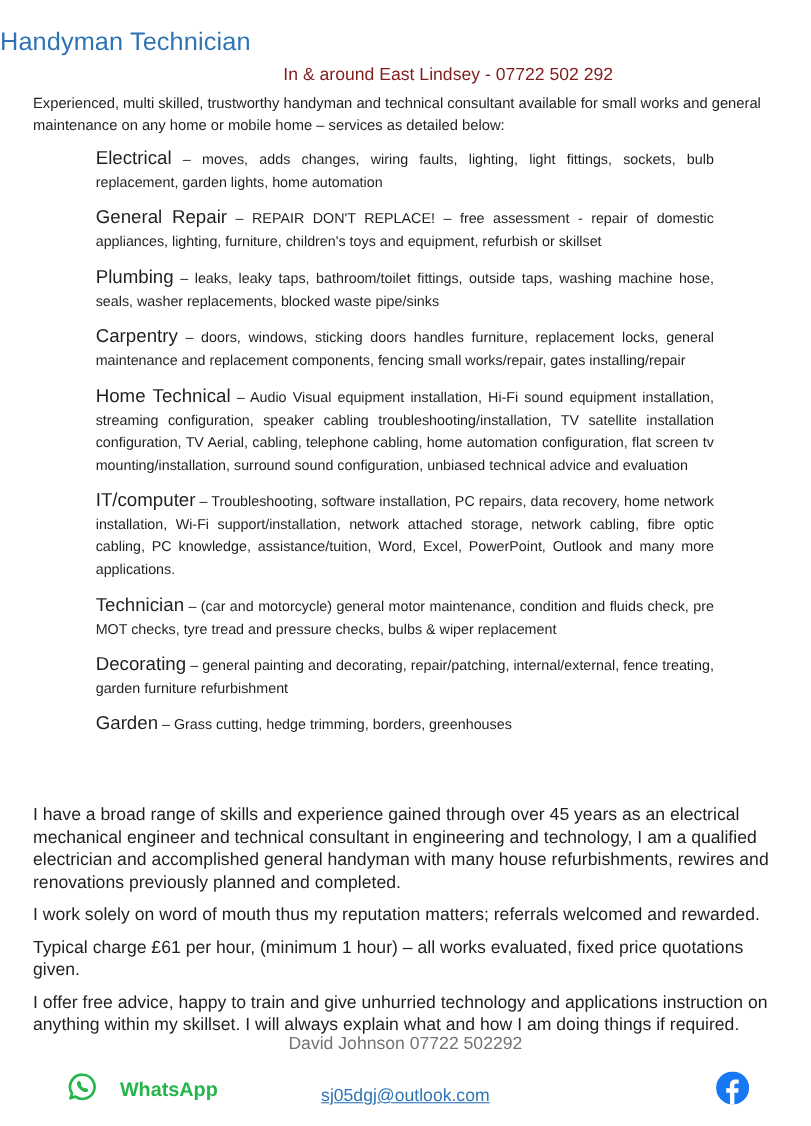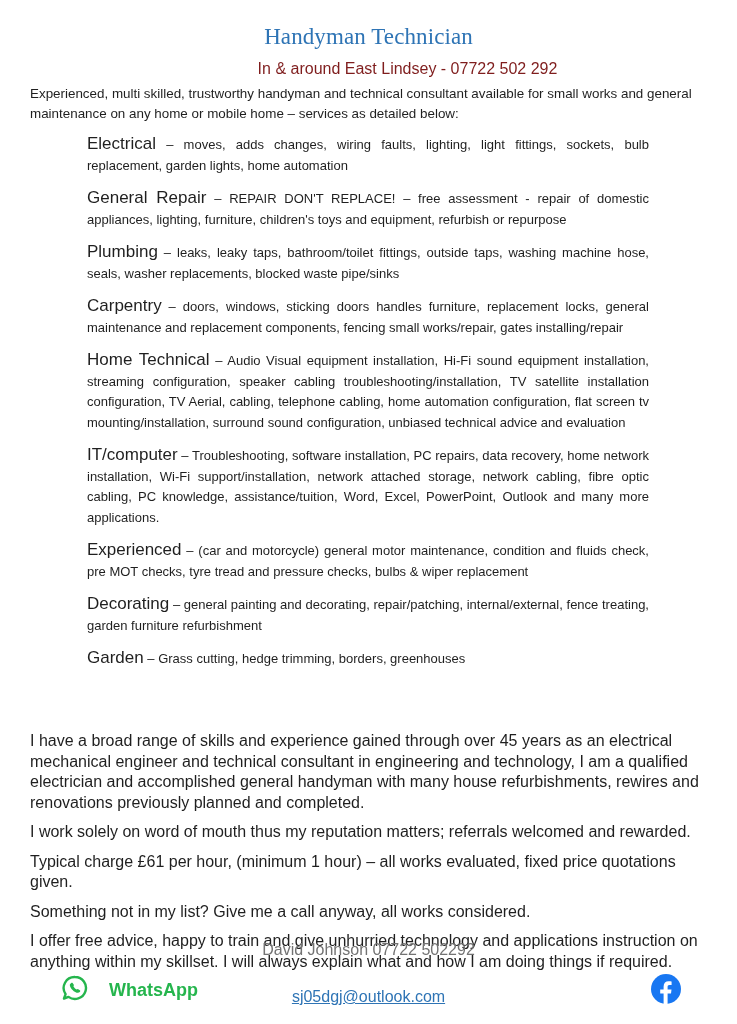--- a/index.html
+++ b/index.html
@@ -1,19 +1,19 @@
 <!DOCTYPE html>
 <html><head>
   <meta charset="utf-8">
   <style>
     html, body { margin: 0; padding: 0; background: #ffffff; }
     body { width: 737px; height: 1024px; position: relative; overflow: hidden;
       font-family: "Liberation Sans", "DejaVu Sans", sans-serif; color: #1f1f1f; }
-    .title { position: absolute; left: 0; width: 737px; top: 24px; text-align: center;
-      font-size: 23px; color: #2e74b5; letter-spacing: 0.1px; font-family: Liberation Serif, serif; }
+    .title { position: absolute; left: 0; width: 737px; top: 24px; text-align: left;
+      font-size: 23px; color: #2e74b5; letter-spacing: 0.1px; }
     .subtitle { position: absolute; left: 0; width: 737px; top: 60px; text-align: center;
       font-size: 16px; color: #7f1d1d; padding-left: 39px; }
     .intro { position: absolute; left: 30px; width: 682px; top: 84px; font-size: 13.4px; line-height: 20px; }
     .services { position: absolute; left: 87px; width: 562px; top: 134px; }
     .service { font-size: 13px; line-height: 20.5px; text-align: justify; margin-bottom: 12px; }
     .service .name { font-size: 17px; }
     .para-block { position: absolute; left: 30px; width: 684px; font-size: 16px; line-height: 20.5px; }
     .para { margin: 0 0 9px 0; }
     .signature { position: absolute; left: 0; width: 737px; top: 941px; text-align: center;
       font-size: 16px; color: #737373; }
@@ -25,35 +25,34 @@
   </style>
 </head>
 <body>
 
 <div class="title">Handyman Technician</div>
 <div class="subtitle">In &amp; around East Lindsey - 07722 502 292</div>
 <div class="intro">Experienced, multi skilled, trustworthy handyman and technical consultant available for small works and general maintenance on any home or mobile home – services as detailed below:</div>
 
 <div class="services">
   <div class="service"><span class="name">Electrical</span><span> – </span><span>moves, adds changes, wiring faults, lighting, light fittings, sockets, bulb replacement, garden lights, home automation</span></div>
-  <div class="service"><span class="name">General Repair</span><span> – </span><span>REPAIR DON'T REPLACE! – free assessment - repair of domestic appliances, lighting, furniture, children's toys and equipment, refurbish or repurpose</span></div>
+  <div class="service"><span class="name">General Repair</span><span> – </span><span>REPAIR DON'T REPLACE! – free assessment - repair of domestic appliances, lighting, furniture, children's toys and equipment, refurbish or skillset</span></div>
   <div class="service"><span class="name">Plumbing</span><span> – </span><span>leaks, leaky taps, bathroom/toilet fittings, outside taps, washing machine hose, seals, washer replacements, blocked waste pipe/sinks</span></div>
   <div class="service"><span class="name">Carpentry</span><span> – </span><span>doors, windows, sticking doors handles furniture, replacement locks, general maintenance and replacement components, fencing small works/repair, gates installing/repair</span></div>
   <div class="service"><span class="name">Home Technical</span><span> – </span><span>Audio Visual equipment installation, Hi-Fi sound equipment installation, streaming configuration, speaker cabling troubleshooting/installation, TV satellite installation configuration, TV Aerial, cabling, telephone cabling, home automation configuration, flat screen tv mounting/installation, surround sound configuration, unbiased technical advice and evaluation</span></div>
   <div class="service"><span class="name">IT/computer</span><span> – </span><span>Troubleshooting, software installation, PC repairs, data recovery, home network installation, Wi-Fi support/installation, network attached storage, network cabling, fibre optic cabling, PC knowledge, assistance/tuition, Word, Excel, PowerPoint, Outlook and many more applications.</span></div>
-  <div class="service"><span class="name">Experienced</span><span> – </span><span>(car and motorcycle) general motor maintenance, condition and fluids check, pre MOT checks, tyre tread and pressure checks, bulbs &amp; wiper replacement</span></div>
+  <div class="service"><span class="name">Technician</span><span> – </span><span>(car and motorcycle) general motor maintenance, condition and fluids check, pre MOT checks, tyre tread and pressure checks, bulbs &amp; wiper replacement</span></div>
   <div class="service"><span class="name">Decorating</span><span> – </span><span>general painting and decorating, repair/patching, internal/external, fence treating, garden furniture refurbishment</span></div>
   <div class="service"><span class="name">Garden</span><span> – </span><span>Grass cutting, hedge trimming, borders, greenhouses</span></div>
 </div>
 
 <div class="para-block" style="top:731px;">
   <p class="para">I have a broad range of skills and experience gained through over 45 years as an electrical mechanical engineer and technical consultant in engineering and technology, I am a qualified electrician and accomplished general handyman with many house refurbishments, rewires and renovations previously planned and completed.</p>
   <p class="para">I work solely on word of mouth thus my reputation matters; referrals welcomed and rewarded.</p>
   <p class="para">Typical charge £61 per hour, (minimum 1 hour) – all works evaluated, fixed price quotations given.</p>
-  <p class="para">Something not in my list? Give me a call anyway, all works considered.</p>
   <p class="para">I offer free advice, happy to train and give unhurried technology and applications instruction on anything within my skillset. I will always explain what and how I am doing things if required.</p>
 </div>
 
 <div class="signature">David Johnson 07722 502292</div>
 
 <div class="whatsapp">
   <span>
     <svg width="28" height="28" viewBox="0 0 28 28">
       <path d="M14 3 A11 11 0 1 1 7.5 22.9 L3 24.5 L4.6 20.2 A11 11 0 0 1 14 3 Z" fill="none" stroke="#25b54d" stroke-width="2.4" stroke-linejoin="round"></path>
       <path d="M10 9.2 c0.6-0.6 1.4-0.6 1.8 0 l1 1.6 c0.3 0.5 0 1-0.4 1.4 c0.8 1.6 1.8 2.6 3.4 3.4 c0.4-0.4 0.9-0.7 1.4-0.4 l1.6 1 c0.6 0.4 0.6 1.2 0 1.8 c-1 1-2.6 1.2-4.6 0 c-2-1.2-3.4-2.6-4.6-4.6 c-1.2-2-1-3.6 0.4-4.2 Z" fill="#25b54d"></path>

